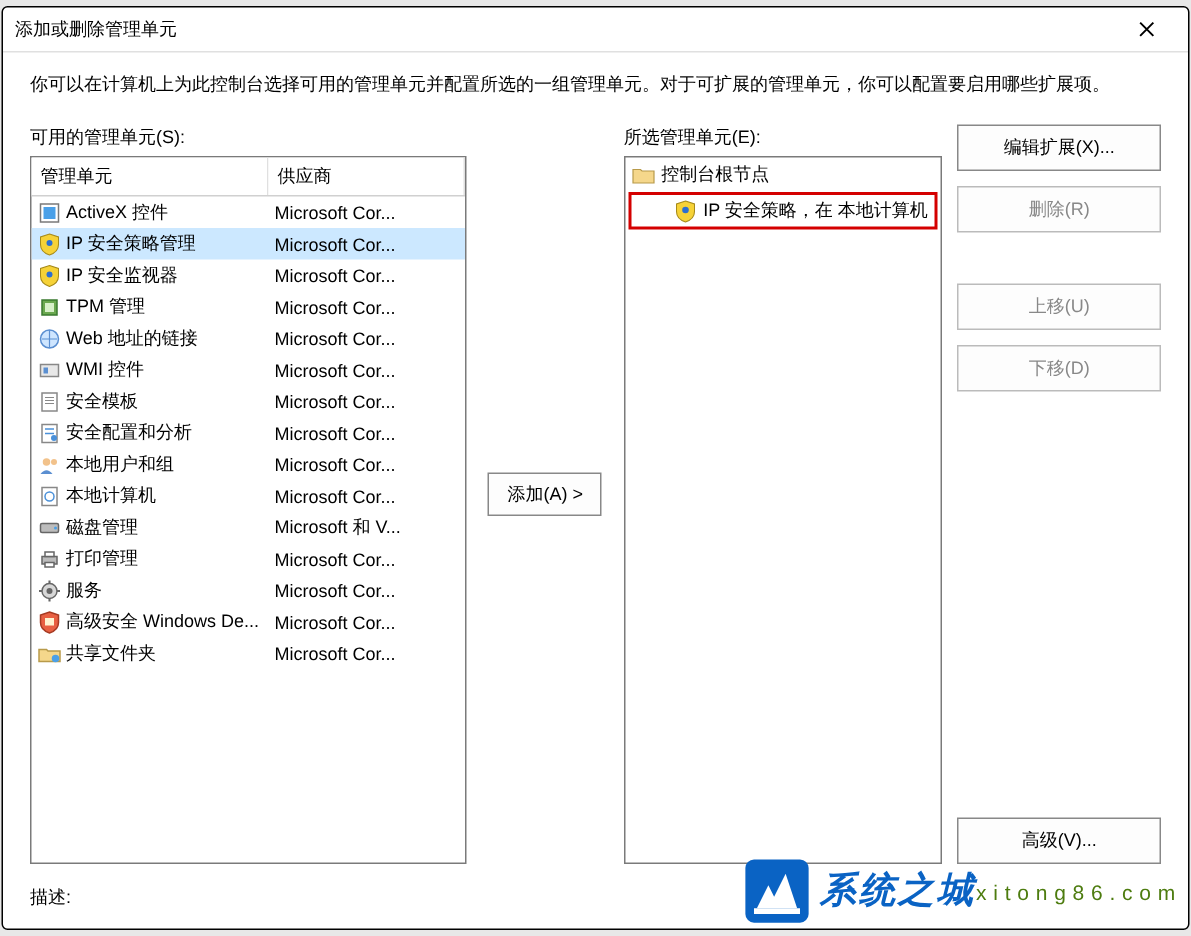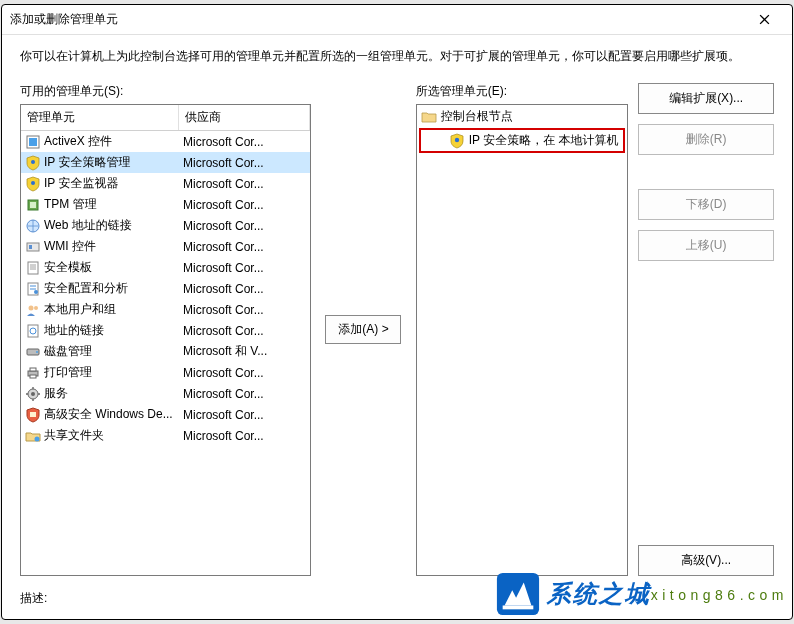--- a/index.html
+++ b/index.html
@@ -182,21 +182,21 @@
               <div class="cell col2">Microsoft Cor...</div>
             </div>
             <div class="row">
               <div class="cell col1">
                 <span class="icon">
                   <svg viewBox="0 0 16 16">
                     <rect x="3" y="2" width="10" height="12" fill="#fff" stroke="#888"></rect>
                     <circle cx="8" cy="8" r="3" fill="none" stroke="#4a90d9"></circle>
                   </svg>
                 </span>
-                <span>地址的链接</span>
+                <span>本地计算机</span>
               </div>
               <div class="cell col2">Microsoft Cor...</div>
             </div>
             <div class="row">
               <div class="cell col1">
                 <span class="icon">
                   <svg viewBox="0 0 16 16">
                     <rect x="2" y="5" width="12" height="6" rx="1" fill="#bcbcbc" stroke="#666"></rect>
                     <circle cx="12" cy="8" r="1" fill="#4aa0e8"></circle>
                   </svg>
@@ -282,22 +282,22 @@
             </span>
             <span>IP 安全策略，在 本地计算机</span>
           </div>
         </div>
       </div>
 
       <div class="btn-col">
         <button class="btn">编辑扩展(X)...</button>
         <button class="btn disabled">删除(R)</button>
         <div style="height:14px"></div>
+        <button class="btn disabled">上移(U)</button>
         <button class="btn disabled">下移(D)</button>
-        <button class="btn disabled">上移(U)</button>
         <div class="spacer"></div>
         <button class="btn">高级(V)...</button>
       </div>
 
     </div>
 
     <div class="desc-section">
       <div class="desc-label">描述:</div>
     </div>
   </div>

